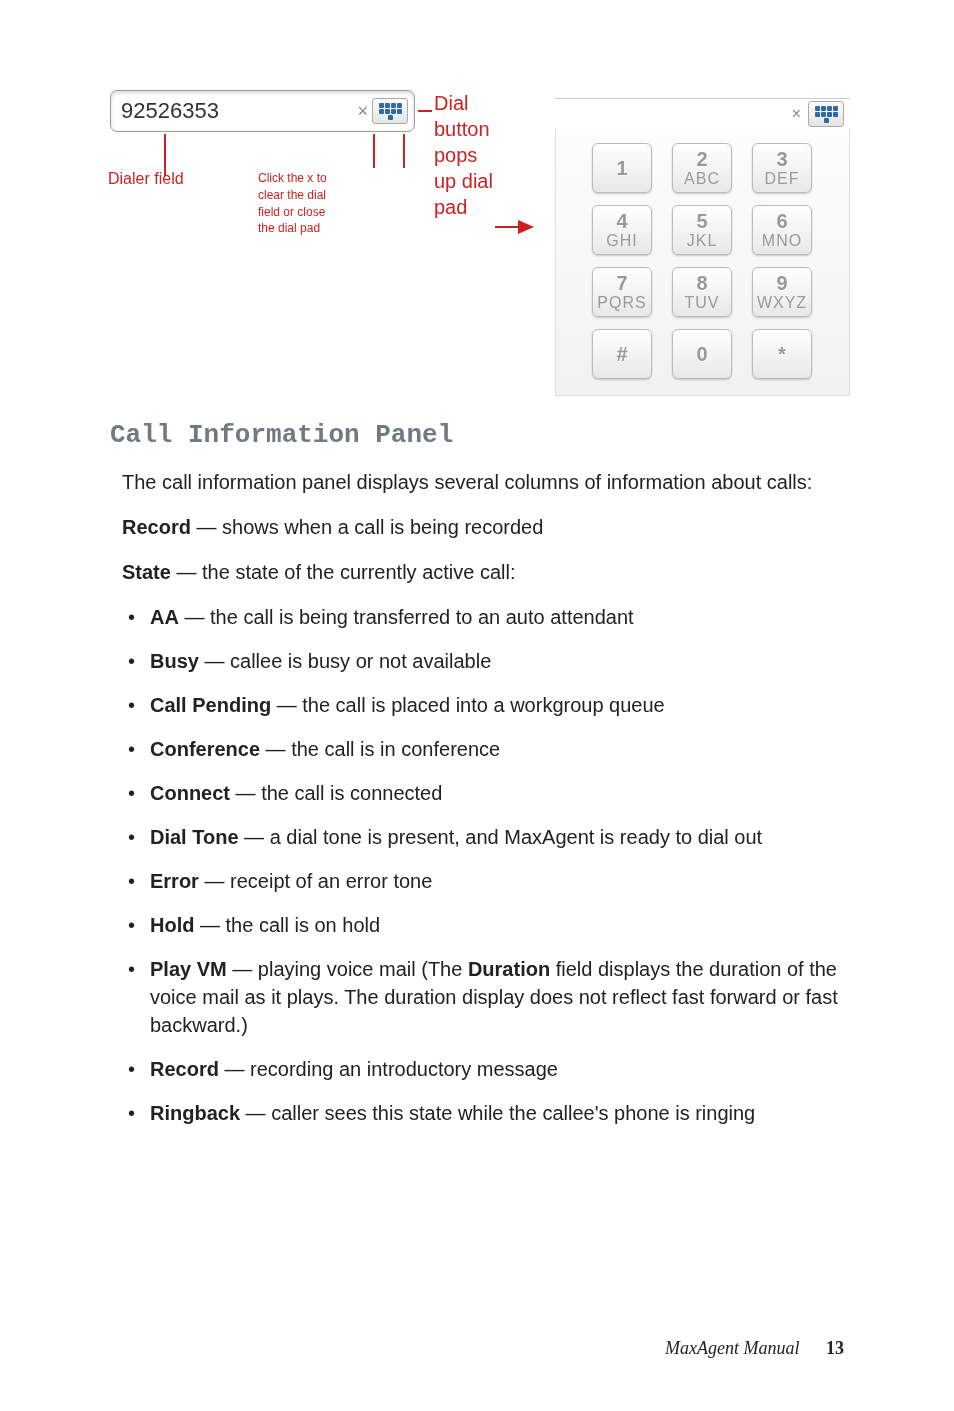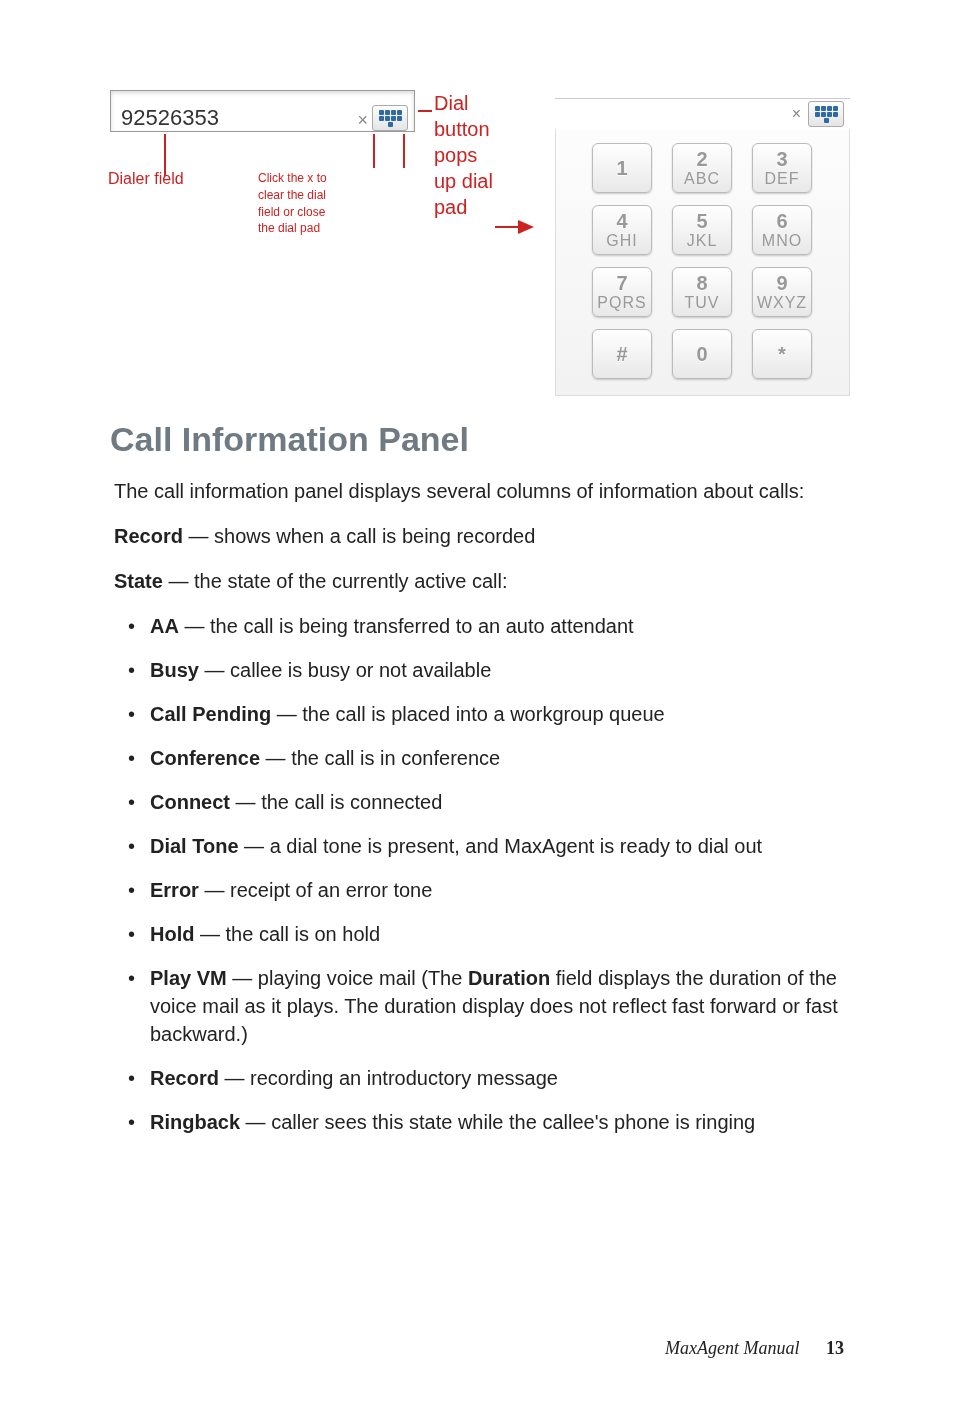--- a/index.html
+++ b/index.html
@@ -1,37 +1,37 @@
 <!DOCTYPE html>
 <html><head>
 <meta charset="utf-8">
 <style>
   html,body{margin:0;padding:0;background:#fff;font-family:Verdana,Geneva,sans-serif;color:#222}
   .page{width:954px;height:1411px;position:relative;padding:90px 110px 0 110px;box-sizing:border-box}
   .diagram{position:relative;height:290px;margin-bottom:40px}
-  .dialer-box{position:absolute;left:0;top:0;width:305px;height:42px;border:1px solid #9a9a9a;border-radius:0;background:#fff;box-shadow:inset 0 2px 4px rgba(0,0,0,0.15);display:flex;align-items:flex-end;padding:0 6px 0 10px;box-sizing:border-box}
+  .dialer-box{position:absolute;left:0;top:0;width:305px;height:42px;border:1px solid #9a9a9a;border-radius:7px;background:#fff;box-shadow:inset 0 2px 4px rgba(0,0,0,0.15);display:flex;align-items:center;padding:0 6px 0 10px;box-sizing:border-box}
   .dialer-text{font-family:Tahoma,sans-serif;font-size:22px;color:#333;flex:1}
   .dialer-x{font-size:18px;color:#888;padding:0 4px;cursor:pointer}
   .dialpad-icon{width:28px;height:20px;display:flex;flex-wrap:wrap;gap:1px;align-content:center;justify-content:center;cursor:pointer;background:linear-gradient(#fdfdfd,#e5e5e5);border:1px solid #aaa;border-radius:3px;padding:2px 3px}
   .dialpad-icon span{width:5px;height:5px;background:#2e6aa8;border-radius:1px}
   .red-text{color:#c22;font-family:Arial,sans-serif}
   .lbl-dialer{position:absolute;left:-2px;top:80px;font-size:16px}
   .lbl-click{position:absolute;left:148px;top:80px;font-size:12px;line-height:1.4}
   .lbl-dialbtn{position:absolute;left:324px;top:0;font-size:20px;line-height:1.3}
   .arrow{position:absolute;left:408px;top:130px;width:0;height:0;border-left:16px solid #c22;border-top:7px solid transparent;border-bottom:7px solid transparent}
   .line{position:absolute;background:#c22}
   .keypad-panel{position:absolute;left:445px;top:8px;width:295px}
   .keypad-bar{height:30px;border-top:1px solid #ccc;display:flex;justify-content:flex-end;align-items:center;padding-right:6px;gap:4px}
   .keypad-bar .kx{color:#888;font-size:16px;padding:0 3px;cursor:pointer}
   .keypad-grid{display:grid;grid-template-columns:repeat(3,60px);gap:12px 20px;padding:14px 36px 16px 36px;border:1px solid #ddd;border-top:none;background:linear-gradient(#fdfdfd,#f2f2f2)}
   .key{height:48px;border:1px solid #bbb;border-radius:6px;background:linear-gradient(#ffffff,#e8e8e8);box-shadow:0 1px 2px rgba(0,0,0,0.2);display:flex;flex-direction:column;align-items:center;justify-content:center;cursor:pointer}
   .key .num{font-size:20px;font-weight:bold;color:#999;text-shadow:0 1px 0 #fff;line-height:1.1}
   .key .ltr{font-size:16px;color:#9a9a9a;letter-spacing:1px}
-  h2.section{font-family:Liberation Sans, sans-serif;font-weight:bold;color:#6f7a83;font-size:34px;margin:0 0 18px 0}
-  .body-text{font-size:20px;line-height:1.45;margin:0 0 16px 4px}
+  h2.section{font-family:Liberation Mono, monospace;font-weight:bold;color:#6f7a83;font-size:26px;margin:0 0 18px 0}
+  .body-text{font-size:20px;line-height:1.45;margin:0 0 16px 12px}
   ul.states{list-style:none;padding:0;margin:0}
   ul.states li{position:relative;padding-left:40px;font-size:20px;line-height:1.4;margin-bottom:16px}
   ul.states li::before{content:"\2022";position:absolute;left:18px;top:0;color:#222;font-size:20px}
   .footer{position:absolute;bottom:52px;right:110px;font-family:Georgia,'Times New Roman',serif;font-size:18px}
   .footer .title{font-style:italic}
   .footer .pg{font-weight:bold;margin-left:22px;font-family:Liberation Serif, serif}
   b{font-weight:bold}
 </style>
 </head>
 <body>

